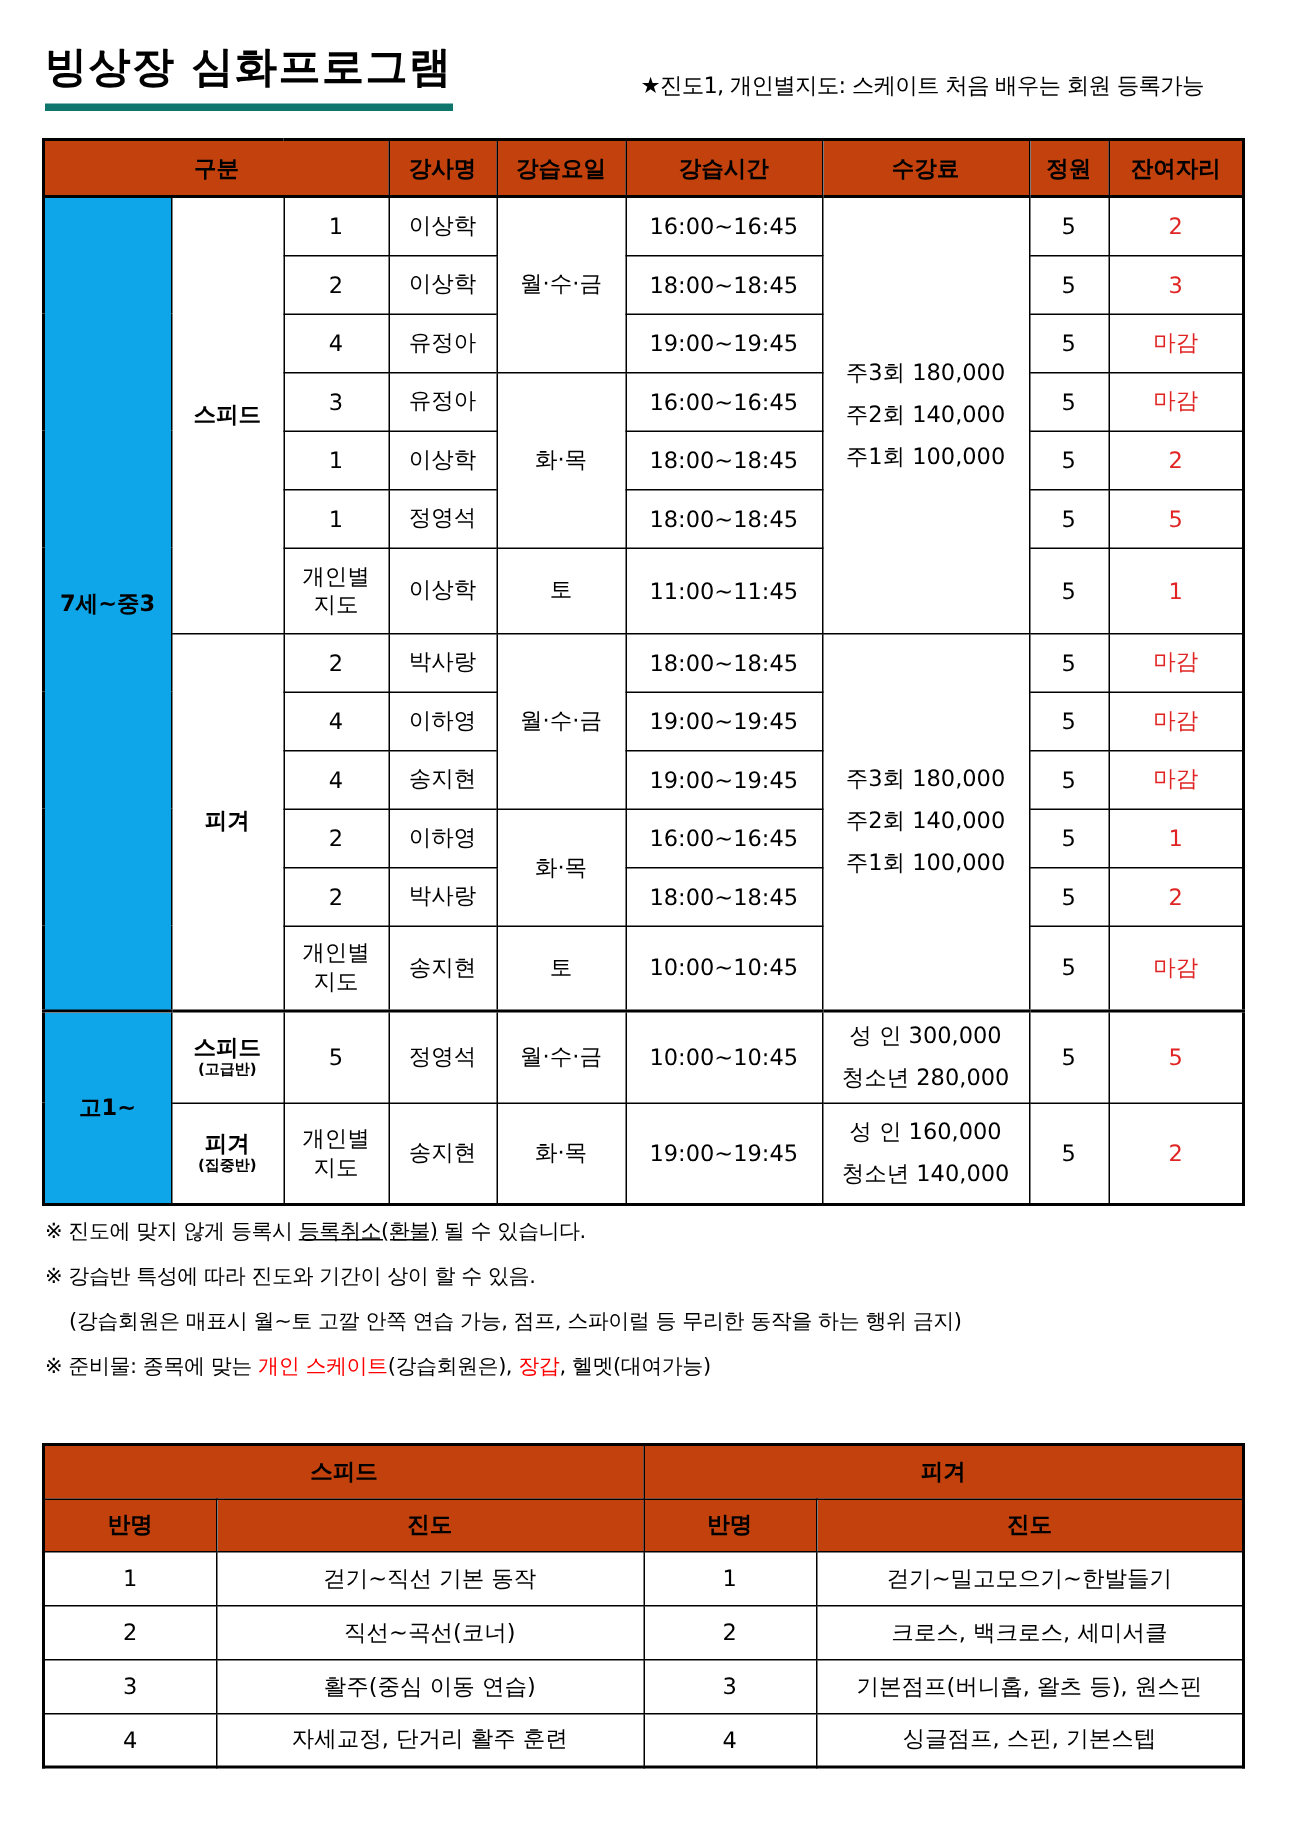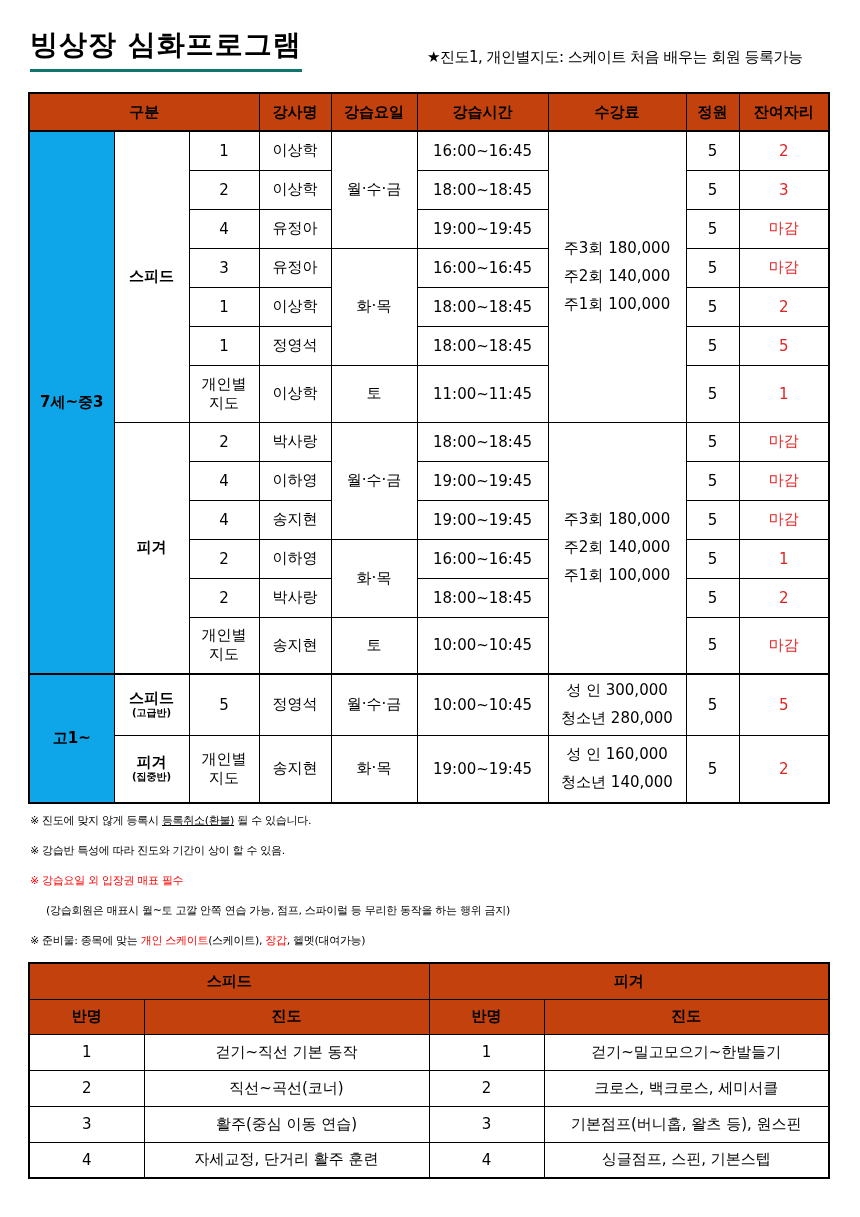--- a/index.html
+++ b/index.html
@@ -4,21 +4,21 @@
 <style>
   html,body{margin:0;padding:0;background:#ffffff;}
   body{
     width:860px;height:1217px;position:relative;
     font-family:"DejaVu Sans","Liberation Sans",sans-serif;
     color:#000;
   }
   .title{
     position:absolute;left:30px;top:26px;
     font-size:28px;font-weight:bold;letter-spacing:1px;
-    padding-bottom:5px;border-bottom:3px solid #0f766e;
+    padding-bottom:5px;border-bottom:5px solid #0f766e;
     display:inline-block;
   }
   .star-note{
     position:absolute;left:407px;top:48px;
     font-size:15px;letter-spacing:-0.5px;margin-left:20px;
   }
   table{border-collapse:collapse;table-layout:fixed;}
   .main-table{position:absolute;left:28px;top:92px;width:800px;border:2px solid #000;}
   .bottom-table{position:absolute;left:28px;top:962px;width:800px;border:2px solid #000;}
   th,td{
@@ -30,21 +30,21 @@
   .bottom-table .h1 th{border-bottom:1px solid #000;}
   .group{background:#0ea5e9;font-weight:bold;}
   .sub{font-weight:bold;}
   .sub .subline{display:block;font-size:10px;font-weight:bold;margin-top:-2px;}
   .red{color:#e02424;}
   .multiline{white-space:pre-line;}
   .fee{white-space:pre-line;line-height:1.85;}
   .section-top td{border-top:2px solid #000;}
   tr.h38{height:38px;} tr.h39{height:39px;} tr.h57{height:57px;} tr.h68{height:68px;}
   tr.h36{height:36px;} tr.h35{height:35px;padding-left:17px;}
-  .notes{position:absolute;left:30px;top:806px;width:810px;font-size:11px;letter-spacing:-0.3px;}
+  .notes{position:absolute;left:30px;top:806px;width:810px;font-size:14px;letter-spacing:-0.3px;}
   .notes p{margin:0;height:30px;line-height:30px;white-space:nowrap;}
   .notes .indent{padding-left:16px;}
   .note-red{color:#ff0000;}
   .u{text-decoration:underline;}
 </style>
 </head>
 <body>
 
 <div class="title">빙상장 심화프로그램</div>
 <div class="star-note">★진도1, 개인별지도: 스케이트 처음 배우는 회원 등록가능</div>
@@ -210,23 +210,22 @@
 청소년 140,000</td>
       <td>5</td>
       <td class="red">2</td>
     </tr>
   </tbody>
 </table>
 
 <div class="notes">
   <p><span>※ 진도에 맞지 않게 등록시 </span><span class="u">등록취소(환불)</span><span> 될 수 있습니다.</span></p>
   <p><span>※ 강습반 특성에 따라 진도와 기간이 상이 할 수 있음.</span></p>
-  <p><span class="note-red">※ 강습요일 외 입장권 매표 필수</span></p>
   <p class="indent"><span>(강습회원은 매표시 월~토 고깔 안쪽 연습 가능, 점프, 스파이럴 등 무리한 동작을 하는 행위 금지)</span></p>
-  <p><span>※ 준비물: 종목에 맞는 </span><span class="note-red">개인 스케이트</span><span>(스케이트), </span><span class="note-red">장갑</span><span>, 헬멧(대여가능)</span></p>
+  <p><span>※ 준비물: 종목에 맞는 </span><span class="note-red">개인 스케이트</span><span>(강습회원은), </span><span class="note-red">장갑</span><span>, 헬멧(대여가능)</span></p>
 </div>
 
 <table class="bottom-table">
   <colgroup>
     <col style="width:115px">
       <col style="width:285px">
       <col style="width:115px">
       <col style="width:285px">
   </colgroup>
   <thead>

